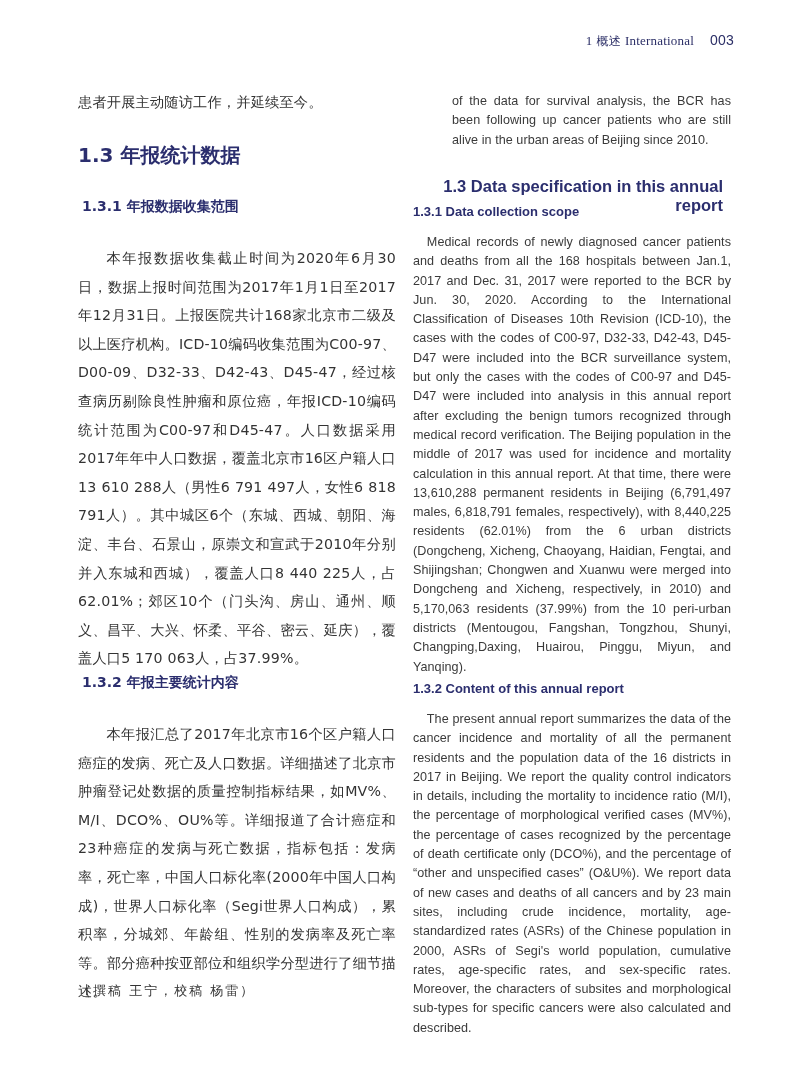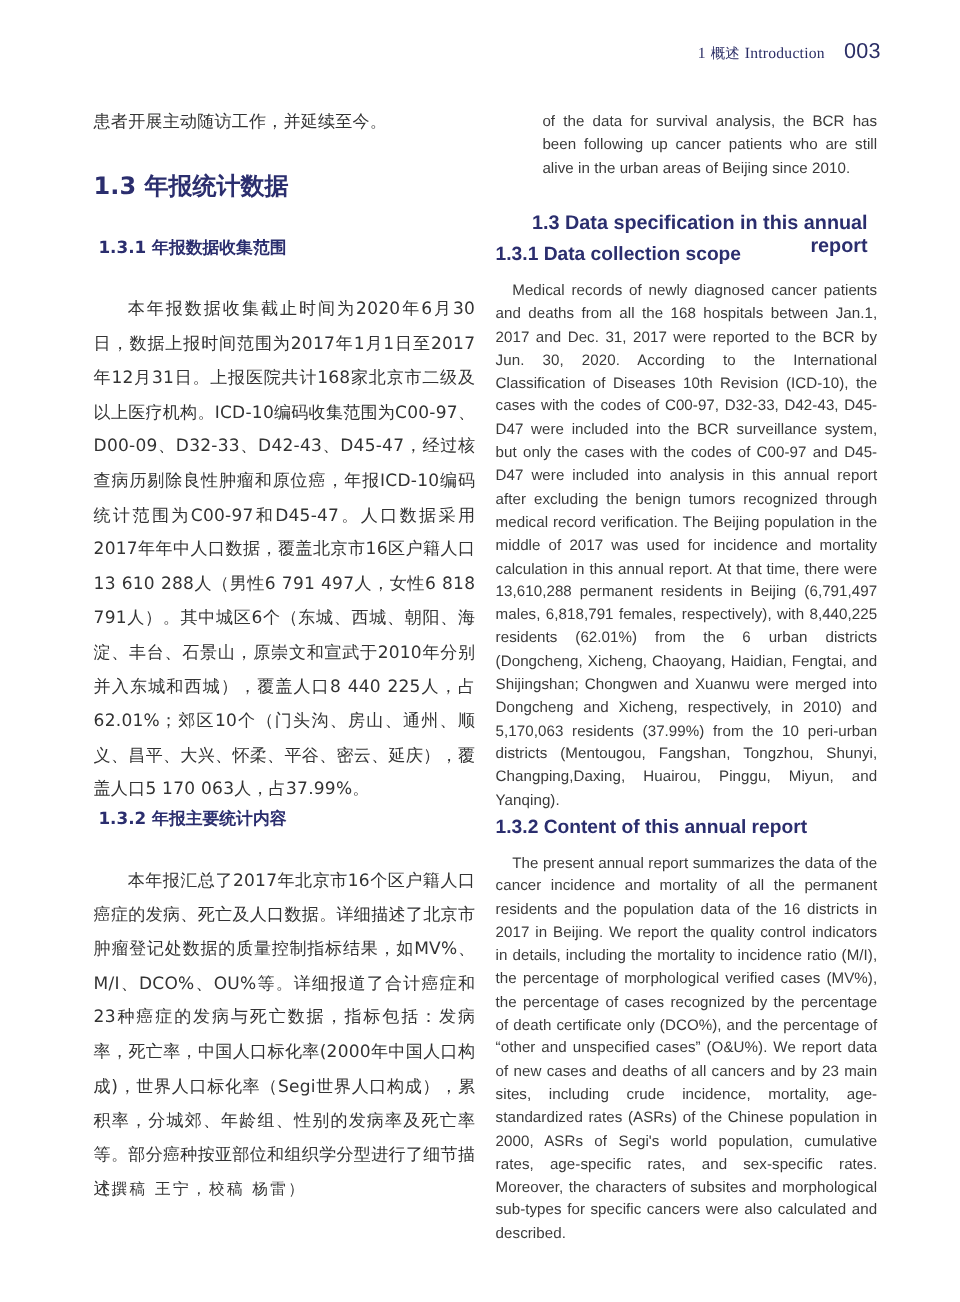--- a/index.html
+++ b/index.html
@@ -3,21 +3,21 @@
   <meta charset="utf-8">
   <style>
     html, body { margin: 0; padding: 0; background: #ffffff; }
     body { width: 800px; height: 1085px; position: relative; overflow: hidden; }
     .running-head {
       position: absolute; top: 32px; right: 66px;
       font-family: "DejaVu Serif", "Liberation Serif", serif;
       font-size: 12px; color: #2b2e66; letter-spacing: 0.2px;
     }
     .running-head .chap { font-family: "Liberation Serif", serif; font-size: 13px; }
-    .running-head .pg { font-family: "Liberation Sans", sans-serif; font-size: 18px; margin-left: 12px; color: #2b2e66; }
+    .running-head .pg { font-family: "Liberation Sans", sans-serif; font-size: 14px; margin-left: 12px; color: #2b2e66; }
     .col { position: absolute; top: 0; }
     .col-left { left: 78px; width: 318px; }
     .col-right { left: 413px; width: 318px; }
 
     
     .zh-p {
       font-family: "DejaVu Sans", sans-serif;
       font-size: 14.2px; color: #333333;
       line-height: 28.6px; margin: 0; text-align: justify;
       letter-spacing: 0.2px;
@@ -43,31 +43,31 @@
       line-height: 19.3px; margin: 0; text-align: justify;
       letter-spacing: 0.05px;
     }
     .en-indent { text-indent: 1.1em; }
     .h2-en {
       font-family: "Liberation Sans", sans-serif; font-weight: bold;
       font-size: 16.5px; color: #2b2e6e; margin: 8px; text-align: right;
     }
     .h3-en {
       font-family: "Liberation Sans", sans-serif; font-weight: bold;
-      font-size: 16px; color: #2b2e6e; margin: 0;
+      font-size: 13px; color: #2b2e6e; margin: 0;
     }
     .abs { position: absolute; left: 0; right: 0; }
   </style>
 </head>
 <body>
 
 <div class="running-head">
   <span class="chap">1</span>
   <span>概述</span>
-  <span class="chap">Introduction</span>
+  <span class="chap">International</span>
   <span class="pg">003</span>
 </div>
 
 <div class="col col-left">
   <p class="zh-p abs" style="top:88px;">患者开展主动随访工作，并延续至今。</p>
   <h2 class="h2-zh abs" style="top:142px;">1.3 年报统计数据</h2>
   <h3 class="h3-zh abs" style="top:194px;">1.3.1 年报数据收集范围</h3>
   <p class="zh-p zh-indent abs" style="top:231px;">本年报数据收集截止时间为2020年6月30日，数据上报时间范围为2017年1月1日至2017年12月31日。上报医院共计168家北京市二级及以上医疗机构。ICD-10编码收集范围为C00-97、D00-09、D32-33、D42-43、D45-47，经过核查病历剔除良性肿瘤和原位癌，年报ICD-10编码统计范围为C00-97和D45-47。人口数据采用2017年年中人口数据，覆盖北京市16区户籍人口13 610 288人（男性6 791 497人，女性6 818 791人）。其中城区6个（东城、西城、朝阳、海淀、丰台、石景山，原崇文和宣武于2010年分别并入东城和西城），覆盖人口8 440 225人，占62.01%；郊区10个（门头沟、房山、通州、顺义、昌平、大兴、怀柔、平谷、密云、延庆），覆盖人口5 170 063人，占37.99%。</p>
   <h3 class="h3-zh abs" style="top:670px;">1.3.2 年报主要统计内容</h3>
   <p class="zh-p zh-indent abs" style="top:707px;">本年报汇总了2017年北京市16个区户籍人口癌症的发病、死亡及人口数据。详细描述了北京市肿瘤登记处数据的质量控制指标结果，如MV%、M/I、DCO%、OU%等。详细报道了合计癌症和23种癌症的发病与死亡数据，指标包括：发病率，死亡率，中国人口标化率(2000年中国人口构成)，世界人口标化率（Segi世界人口构成），累积率，分城郊、年龄组、性别的发病率及死亡率等。部分癌种按亚部位和组织学分型进行了细节描述。</p>

